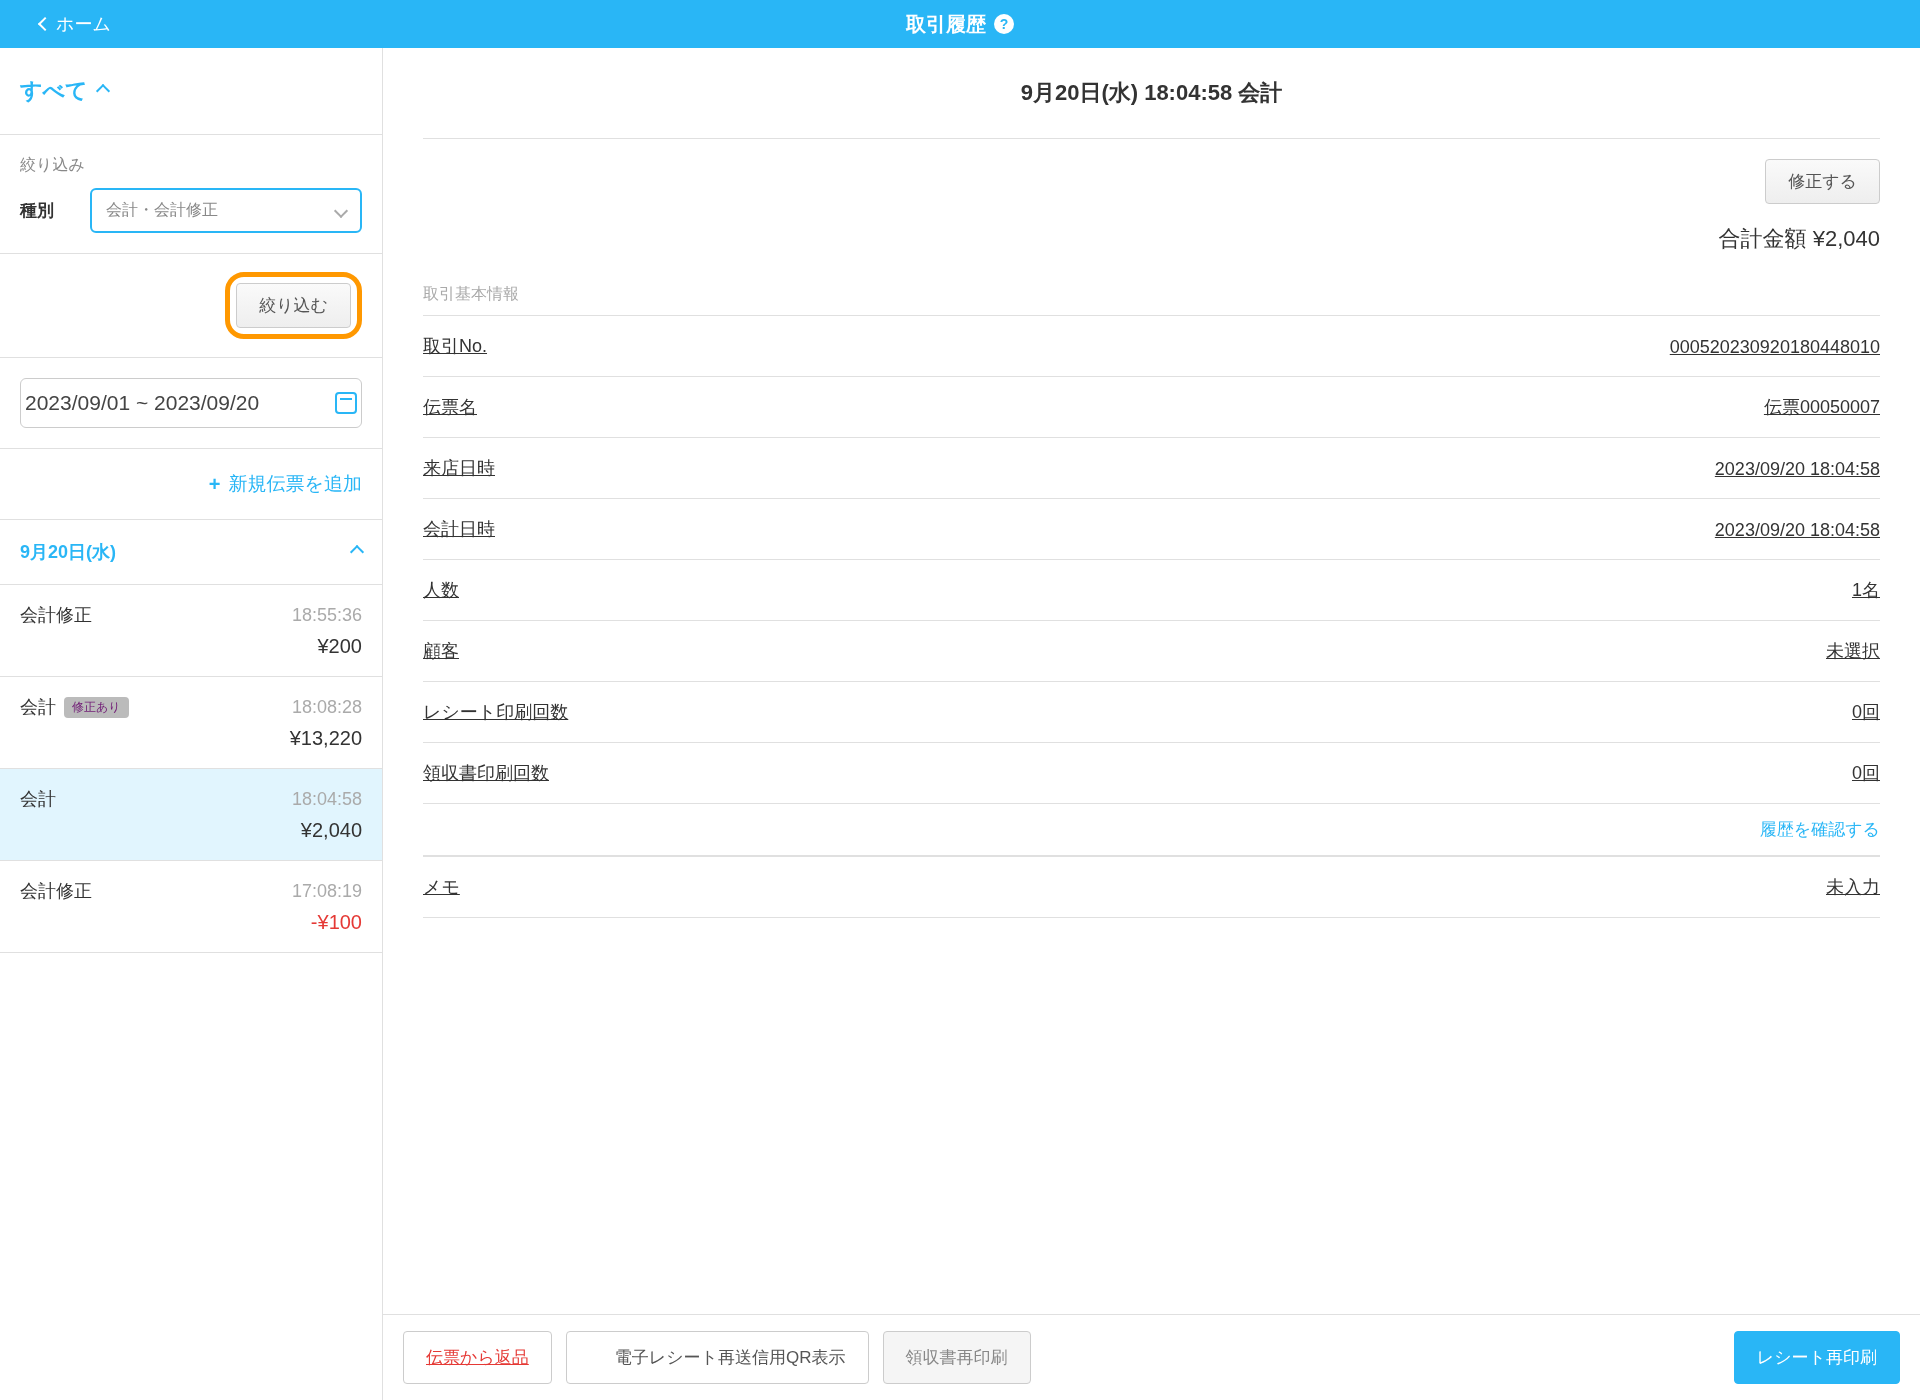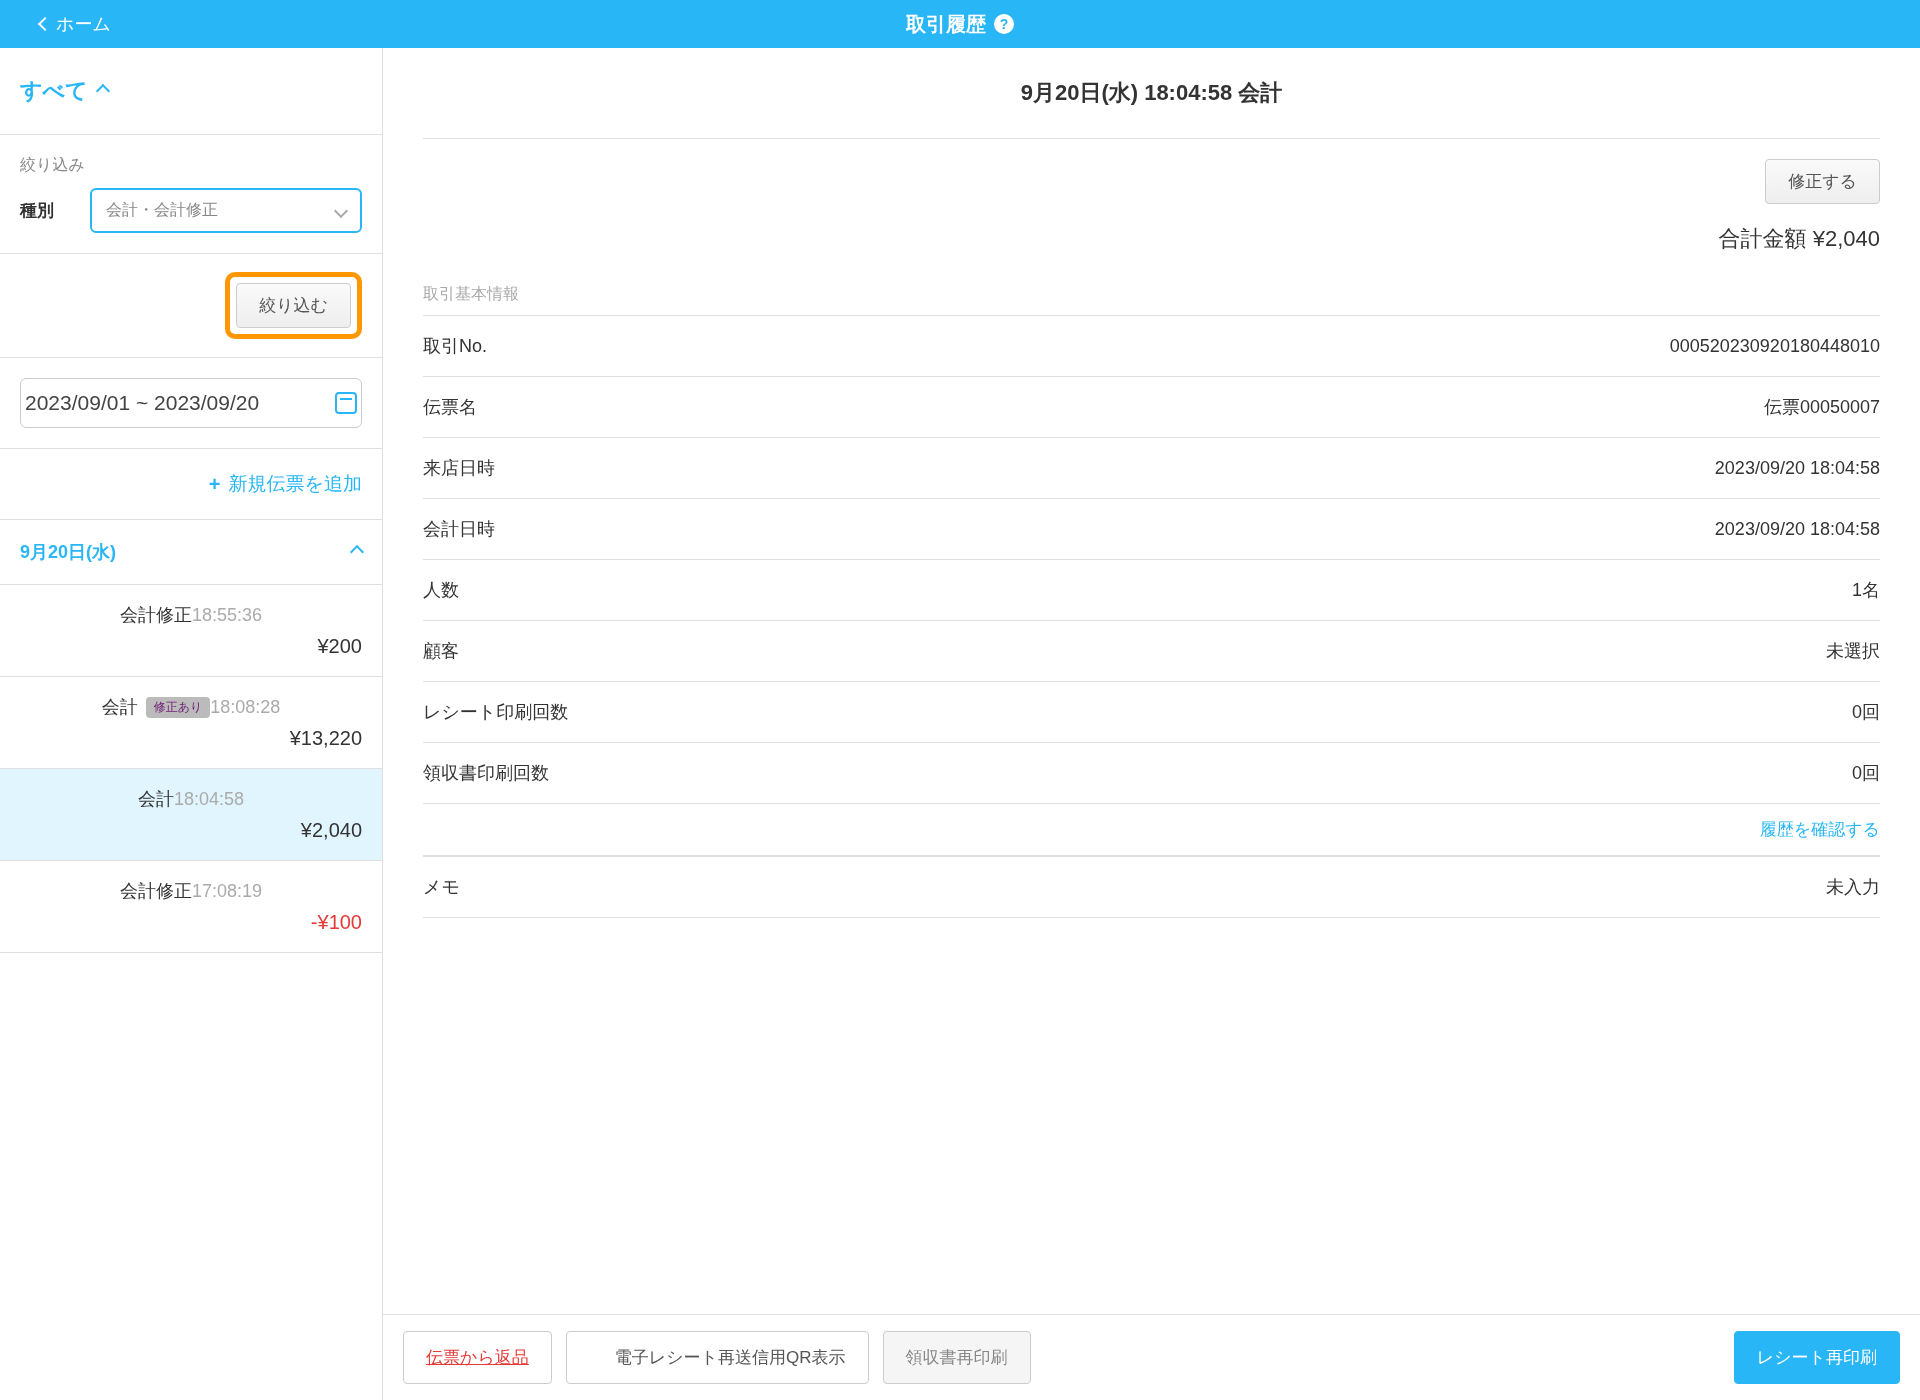--- a/index.html
+++ b/index.html
@@ -13,44 +13,44 @@
 .container { display: flex; height: calc(100vh - 48px); }
 
 .sidebar { width: 383px; border-right: 1px solid #e0e0e0; overflow-y: auto; background: #fff; }
 .sb-all { padding: 28px 20px; display: flex; align-items: center; gap: 10px; color: #29b6f6; font-size: 22px; font-weight: 600; border-bottom: 1px solid #e0e0e0; cursor: pointer; }
 .sb-filter-section { padding: 20px; border-bottom: 1px solid #e0e0e0; }
 .sb-filter-label { color: #888; font-size: 16px; margin-bottom: 12px; }
 .sb-type-row { display: flex; align-items: center; gap: 20px; }
 .sb-type-label { font-size: 17px; font-weight: 600; min-width: 50px; }
 .sb-select { flex: 1; border: 2px solid #29b6f6; border-radius: 6px; padding: 10px 14px; display: flex; justify-content: space-between; align-items: center; color: #888; font-size: 16px; cursor: pointer; }
 .sb-filter-btn-wrap { padding: 18px 20px; border-bottom: 1px solid #e0e0e0; display: flex; justify-content: flex-end; }
-.sb-filter-btn-highlight { border: 5px solid #ff9800; border-radius: 10px; padding: 6px; display: inline-block; }
+.sb-filter-btn-highlight { border: 5px solid #ff9800; border-radius: 19px; padding: 6px; display: inline-block; }
 .sb-filter-btn { background: linear-gradient(#fafafa,#eee); border: 1px solid #ccc; border-radius: 4px; padding: 10px 22px; font-size: 17px; color: #555; cursor: pointer; }
 .sb-date-section { padding: 20px; border-bottom: 1px solid #e0e0e0; }
 .sb-date-input { border: 1px solid #ccc; border-radius: 6px; padding: 12px 4px; display: flex; justify-content: space-between; align-items: center; font-size: 21px; color: #444; cursor: pointer; }
 .sb-add { padding: 22px 20px; border-bottom: 1px solid #e0e0e0; display: flex; justify-content: flex-end; align-items: center; gap: 8px; color: #29b6f6; font-size: 19px; cursor: pointer; }
 .sb-date-header { padding: 20px; display: flex; justify-content: space-between; align-items: center; color: #29b6f6; font-size: 18px; font-weight: 600; border-bottom: 1px solid #e0e0e0; cursor: pointer; }
 .sb-item { padding: 18px 20px; border-bottom: 1px solid #e0e0e0; cursor: pointer; }
 .sb-item.selected { background: #e1f5fe; }
-.sb-item-top { display: flex; justify-content: center; align-items: center; margin-bottom: 8px; }
+.sb-item-top { display: flex; justify-content: space-between; align-items: center; margin-bottom: 8px; }
 .sb-item-title { font-size: 18px; color: #333; display: flex; align-items: center; gap: 8px; }
 .sb-item-badge { background: #bbb; color: #701a75; font-size: 12px; padding: 2px 8px; border-radius: 4px; }
 .sb-item-time { font-size: 18px; color: #aaa; }
 .sb-item-amount { text-align: right; font-size: 20px; color: #333; }
 .sb-item-amount.neg { color: #e53935; }
 
 .main { flex: 1; display: flex; flex-direction: column; overflow: hidden; }
 .main-content { flex: 1; overflow-y: auto; padding: 30px 40px 20px; }
 .detail-title { text-align: center; font-size: 22px; font-weight: 600; margin-bottom: 30px; }
 .detail-hr { border: none; border-top: 1px solid #e0e0e0; margin: 0 0 20px; }
 .edit-row { display: flex; justify-content: flex-end; margin-bottom: 20px; }
 .edit-btn { background: linear-gradient(#fafafa,#eee); border: 1px solid #ccc; border-radius: 4px; padding: 10px 22px; font-size: 17px; color: #555; cursor: pointer; }
 .total-row { text-align: right; font-size: 22px; margin-bottom: 30px; }
 .section-label { color: #aaa; font-size: 16px; margin-bottom: 10px; }
-.info-row { display: flex; justify-content: space-between; align-items: center; padding: 18px 0; border-top: 1px solid #e0e0e0; font-size: 18px; }
+.info-row { display: flex; justify-content: space-between; align-items: flex-end; padding: 18px 0; border-top: 1px solid #e0e0e0; font-size: 18px; text-decoration: underline; }
 .info-row:last-of-type { border-bottom: 1px solid #e0e0e0; }
 .info-label { color: #333; }
 .info-value { color: #333; }
 .history-link { text-align: right; padding: 14px 0; color: #29b6f6; font-size: 17px; cursor: pointer; border-bottom: 1px solid #e0e0e0; }
 
 .footer { padding: 16px 20px; border-top: 1px solid #e0e0e0; display: flex; gap: 14px; background: #fff; justify-content: flex-start; }
 .footer-btn { border: 1px solid #ccc; border-radius: 4px; padding: 14px 22px; font-size: 17px; background: #fff; cursor: pointer; }
 .footer-btn.danger { color: #e53935; text-decoration: underline; }
 .footer-btn.muted { color: #555; padding-left: 48px; }
 .footer-btn.disabled { background: #f5f5f5; color: #888; }

